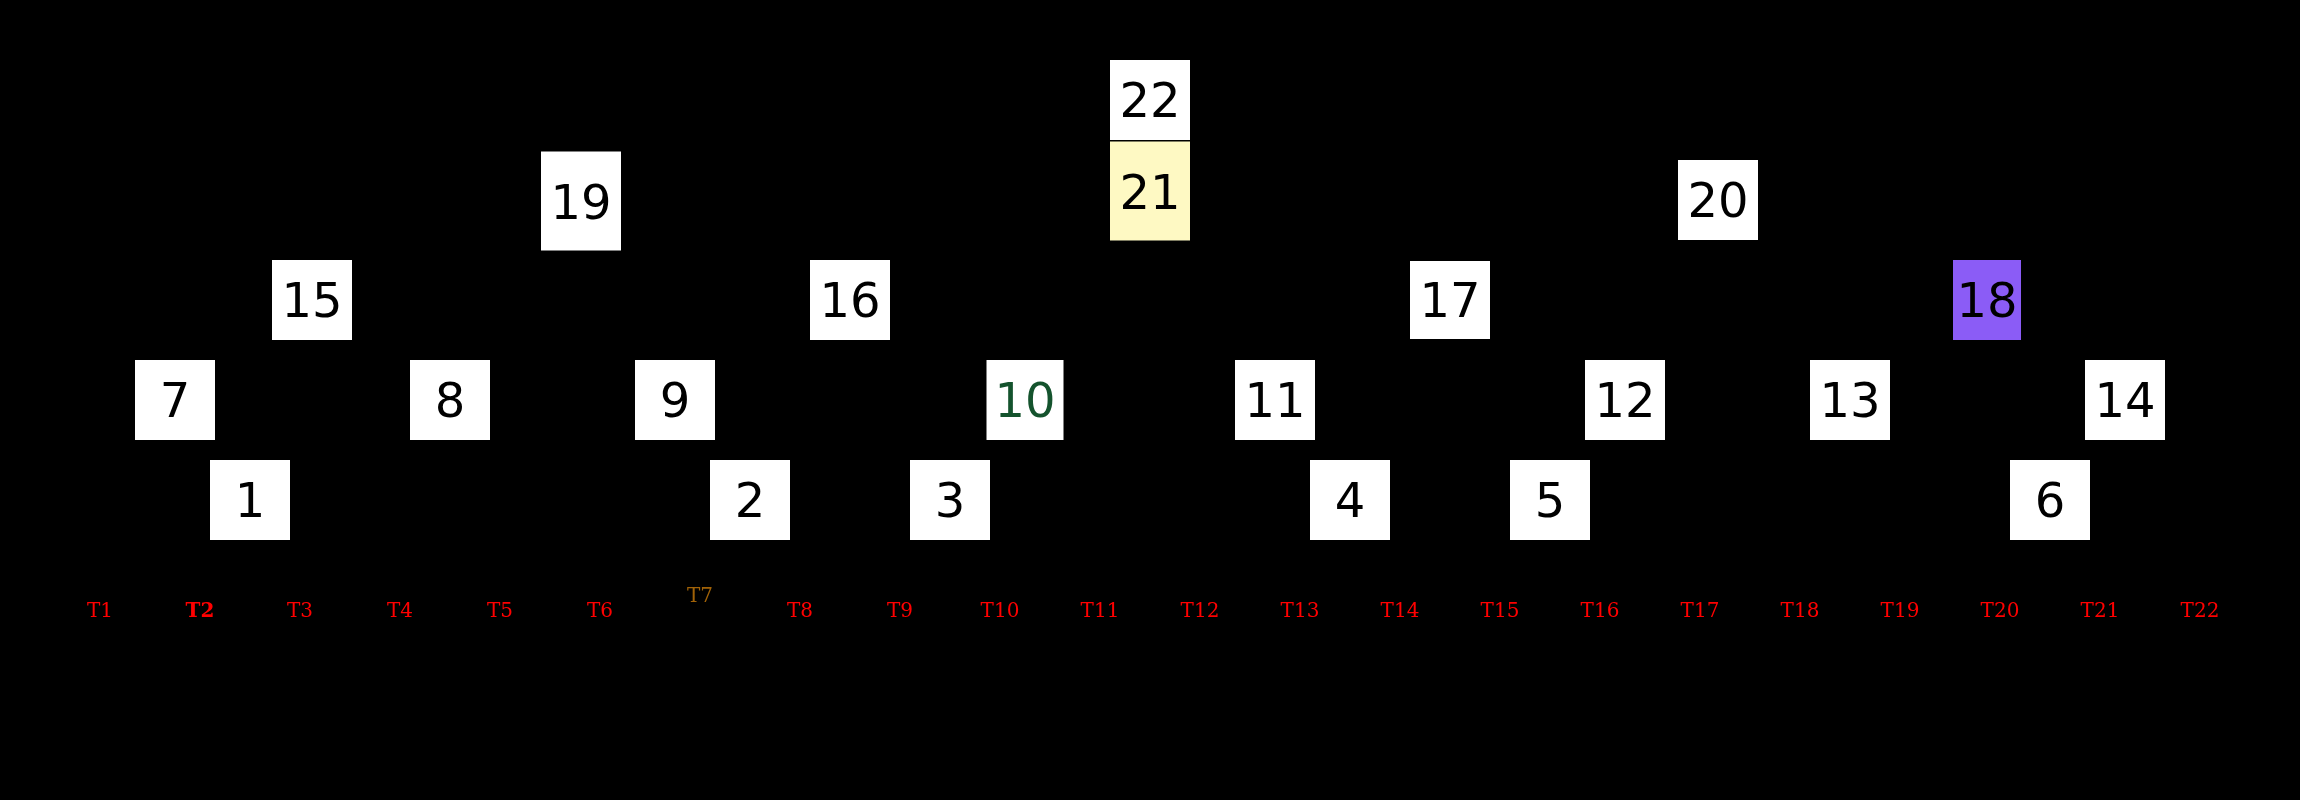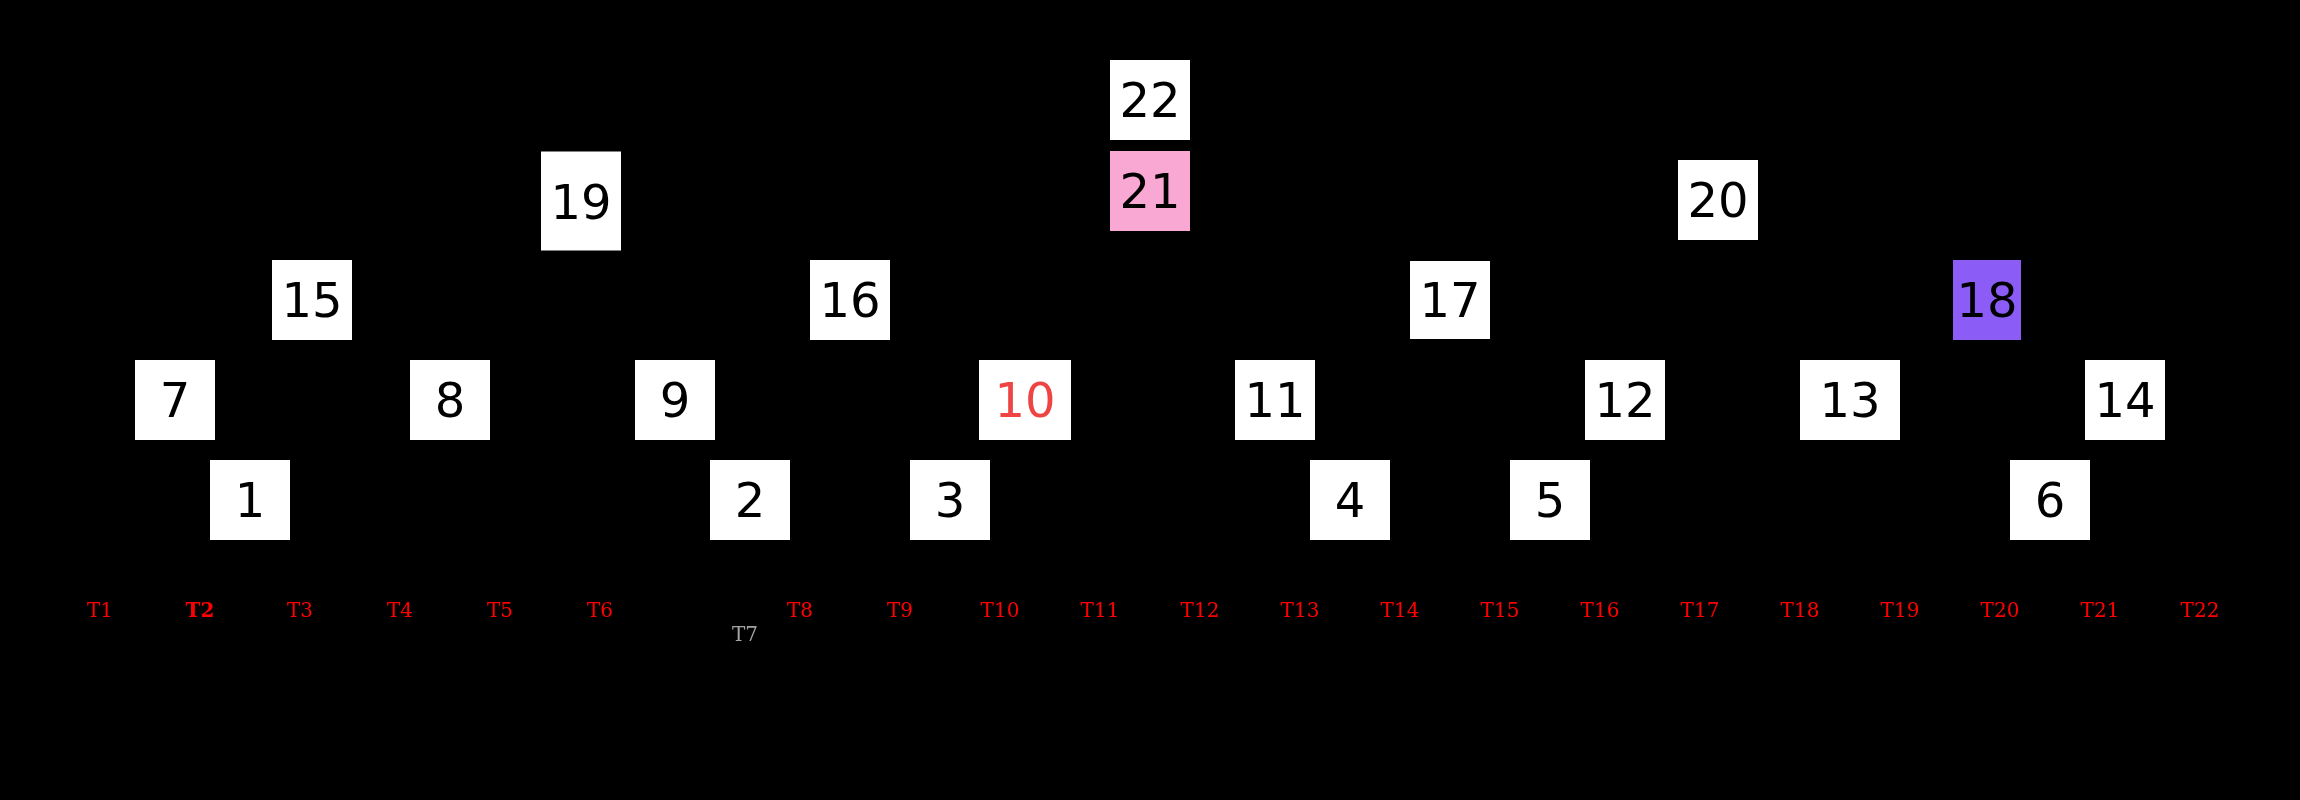--- a/index.html
+++ b/index.html
@@ -47,42 +47,42 @@
   <div id="nodes-layer">
       <div class="match-node" style="left: 250px; top: 500px; width: 80px; height: 80px; background: rgb(255, 255, 255); color: rgb(0, 0, 0);">1</div>
       <div class="match-node" style="left: 750px; top: 500px; width: 80px; height: 80px; background: rgb(255, 255, 255); color: rgb(0, 0, 0);">2</div>
       <div class="match-node" style="left: 950px; top: 500px; width: 80px; height: 80px; background: rgb(255, 255, 255); color: rgb(0, 0, 0);">3</div>
       <div class="match-node" style="left: 1350px; top: 500px; width: 80px; height: 80px; background: rgb(255, 255, 255); color: rgb(0, 0, 0);">4</div>
       <div class="match-node" style="left: 1550px; top: 500px; width: 80px; height: 80px; background: rgb(255, 255, 255); color: rgb(0, 0, 0);">5</div>
       <div class="match-node" style="left: 2050px; top: 500px; width: 80px; height: 80px; background: rgb(255, 255, 255); color: rgb(0, 0, 0);">6</div>
       <div class="match-node" style="left: 175px; top: 400px; width: 80px; height: 80px; background: rgb(255, 255, 255); color: rgb(0, 0, 0);">7</div>
       <div class="match-node" style="left: 450px; top: 400px; width: 80px; height: 80px; background: rgb(255, 255, 255); color: rgb(0, 0, 0);">8</div>
       <div class="match-node" style="left: 675px; top: 400px; width: 80px; height: 80px; background: rgb(255, 255, 255); color: rgb(0, 0, 0);">9</div>
-      <div class="match-node" style="left: 1025px; top: 400px; width: 92px; height: 80px; background: rgb(255, 255, 255); color: #ef4444;">10</div>
+      <div class="match-node" style="left: 1025px; top: 400px; width: 77px; height: 80px; background: rgb(255, 255, 255); color: #14532d;">10</div>
       <div class="match-node" style="left: 1275px; top: 400px; width: 80px; height: 80px; background: rgb(255, 255, 255); color: rgb(0, 0, 0);">11</div>
       <div class="match-node" style="left: 1625px; top: 400px; width: 80px; height: 80px; background: rgb(255, 255, 255); color: rgb(0, 0, 0);">12</div>
-      <div class="match-node" style="left: 1850px; top: 400px; width: 100px; height: 80px; background: rgb(255, 255, 255); color: rgb(0, 0, 0);">13</div>
+      <div class="match-node" style="left: 1850px; top: 400px; width: 80px; height: 80px; background: rgb(255, 255, 255); color: rgb(0, 0, 0);">13</div>
       <div class="match-node" style="left: 2125px; top: 400px; width: 80px; height: 80px; background: rgb(255, 255, 255); color: rgb(0, 0, 0);">14</div>
       <div class="match-node" style="left: 312px; top: 300px; width: 80px; height: 80px; background: rgb(255, 255, 255); color: rgb(0, 0, 0);">15</div>
       <div class="match-node" style="left: 850px; top: 300px; width: 80px; height: 80px; background: rgb(255, 255, 255); color: rgb(0, 0, 0);">16</div>
       <div class="match-node" style="left: 1450px; top: 300px; width: 80px; height: 78px; background: rgb(255, 255, 255); color: rgb(0, 0, 0);">17</div>
       <div class="match-node" style="left: 1987px; top: 300px; width: 68px; height: 80px; background: #8b5cf6; color: rgb(0, 0, 0);">18</div>
       <div class="match-node" style="left: 581px; top: 201px; width: 80px; height: 99px; background: rgb(255, 255, 255); color: rgb(0, 0, 0);">19</div>
       <div class="match-node" style="left: 1718px; top: 200px; width: 80px; height: 80px; background: rgb(255, 255, 255); color: rgb(0, 0, 0);">20</div>
-      <div class="match-node" style="left: 1150px; top: 191px; width: 80px; height: 80px; background: #f9a8d4; color: rgb(0, 0, 0);">21</div>
+      <div class="match-node" style="left: 1150px; top: 191px; width: 80px; height: 99px; background: #fef9c3; color: rgb(0, 0, 0);">21</div>
       <div class="match-node" style="left: 1150px; top: 100px; width: 80px; height: 80px; background: rgb(255, 255, 255); color: rgb(0, 0, 0);">22</div>
     </div>
   <div id="labels-layer">
       <div class="team-label" style="left: 100px; top: 610px; color: rgb(255, 0, 0);">T1</div>
       <div class="team-label" style="left: 200px; top: 610px; color: rgb(255, 0, 0); font-weight: bold;">T2</div>
       <div class="team-label" style="left: 300px; top: 610px; color: rgb(255, 0, 0);">T3</div>
       <div class="team-label" style="left: 400px; top: 610px; color: rgb(255, 0, 0);">T4</div>
       <div class="team-label" style="left: 500px; top: 610px; color: rgb(255, 0, 0);">T5</div>
       <div class="team-label" style="left: 600px; top: 610px; color: rgb(255, 0, 0);">T6</div>
-      <div class="team-label" style="left: 700px; top: 634px; color: #a3a3a3; margin-left: 45px;">T7</div>
+      <div class="team-label" style="left: 700px; top: 595px; color: #a16207;">T7</div>
       <div class="team-label" style="left: 800px; top: 610px; color: rgb(255, 0, 0);">T8</div>
       <div class="team-label" style="left: 900px; top: 610px; color: rgb(255, 0, 0); text-align: right;">T9</div>
       <div class="team-label" style="left: 1000px; top: 610px; color: rgb(255, 0, 0);">T10</div>
       <div class="team-label" style="left: 1100px; top: 610px; color: rgb(255, 0, 0);">T11</div>
       <div class="team-label" style="left: 1200px; top: 610px; color: rgb(255, 0, 0);">T12</div>
       <div class="team-label" style="left: 1300px; top: 610px; color: rgb(255, 0, 0);">T13</div>
       <div class="team-label" style="left: 1400px; top: 610px; color: rgb(255, 0, 0);">T14</div>
       <div class="team-label" style="left: 1500px; top: 610px; color: rgb(255, 0, 0);">T15</div>
       <div class="team-label" style="left: 1600px; top: 610px; color: rgb(255, 0, 0);">T16</div>
       <div class="team-label" style="left: 1700px; top: 610px; color: rgb(255, 0, 0);">T17</div>

